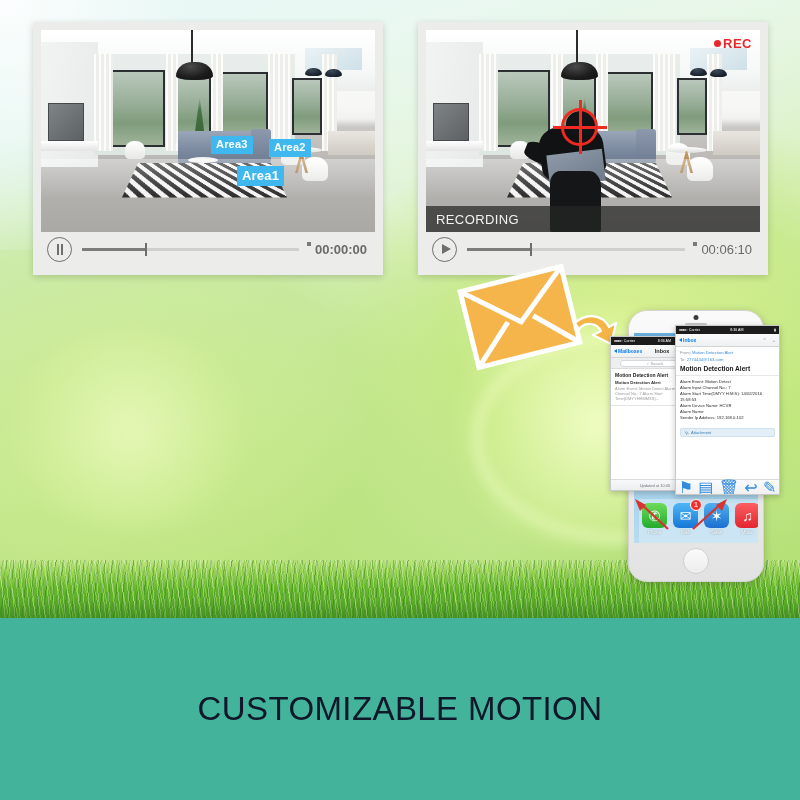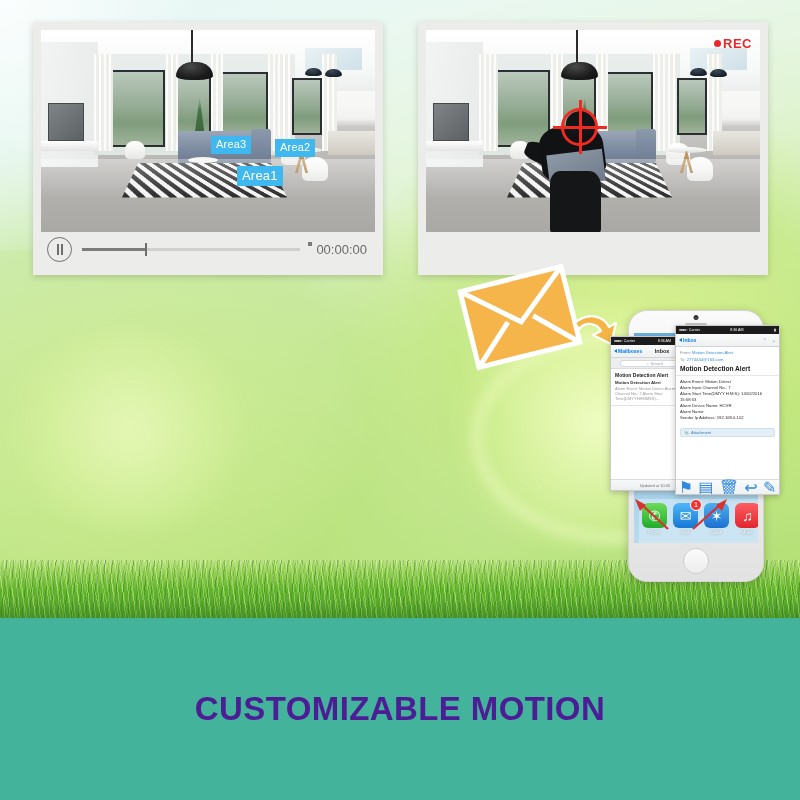--- a/index.html
+++ b/index.html
@@ -105,21 +105,21 @@
     box-shadow: 0 2px 7px rgba(0,0,0,0.17);
   }
   .video-panel .screen {
     position: absolute;
     left: 8px;
     top: 8px;
     overflow: hidden;
     background: #cfd3d6;
     text-align: right;
   }
-  .panel-left { left: 33px; top: 22px; width: 350px; height: 253px; }
+  .panel-left { left: 33px; top: 22px; width: 350px; height: 253px; font-weight: bold; }
   .panel-left .screen { width: 334px; height: 202px; }
   .panel-right { left: 418px; top: 22px; width: 350px; height: 253px; }
   .panel-right .screen { width: 334px; height: 202px; }
 
   
   .room {
     position: absolute;
     inset: 0;
     background:
       linear-gradient(180deg, #fbfbfb 0%, #f7f7f6 38%, #f1f1f0 44%, #c9c8c5 48%, #b9b8b5 64%, #a9a8a5 100%);
@@ -689,23 +689,23 @@
     top: 618px;
     width: 800px;
     height: 182px;
     background: #43b49b;
     display: flex;
     flex-direction: column;
     align-items: center;
     justify-content: center;
   }
   .title-band .tline {
-    color: #4c1d95;
+    color: #0f172a;
     font-size: 33px;
-    font-weight: bold;
+    font-weight: normal;
     letter-spacing: 0.4px;
     line-height: 38px;
     text-align: center;
     font-family: "Liberation Sans", sans-serif;
   }
 </style>
 </head>
 <body>
 
 <div id="stage">
@@ -746,21 +746,21 @@
         <div class="chair ch1"></div>
         <div class="chair ch2"></div>
         <div class="chair ch3"></div>
         <div class="table"></div>
         <div class="table-leg"></div>
         <div class="coffee"></div>
         <div class="dining"></div>
         <div class="floor-sheen"></div>
       </div>
       <div class="area-tag" style="left:170px; top:106px;">Area3</div>
-      <div class="area-tag" style="left:234px; top:109px;">Area2</div>
+      <div class="area-tag" style="left:228px; top:109px;">Area2</div>
       <div class="area-tag" style="left:196px; top:136px; font-size:13px;">Area1</div>
     </div>
     <div class="player-bar">
       <div class="pbtn">
         <span class="pause-l"></span>
           <span class="pause-r"></span>
       </div>
       <div class="track">
         <div class="filled"></div>
         <div class="knob"></div>
@@ -819,20 +819,34 @@
           <div class="h"></div>
           <div class="v"></div>
         </div>
       </div>
 
       <div class="rec-badge">
         <span class="rec-dot"></span>
         <span>REC</span>
       </div>
 
+      <div class="recording-banner">RECORDING</div>
+    </div>
+    <div class="player-bar">
+      <div class="pbtn">
+        <span class="play-tri"></span>
+      </div>
+      <div class="track">
+        <div class="filled"></div>
+        <div class="knob"></div>
+      </div>
+      <div class="time-label">
+        <span class="time-sq"></span>
+        <span>00:06:10</span>
+      </div>
     </div>
   </div>
 
 
   <div class="envelope">
     <svg width="110" height="84" viewBox="0 0 110 84">
       <rect x="3" y="3" width="104" height="78" fill="#f6b54a" stroke="#ffffff" stroke-width="5"></rect>
       <polyline points="3,3 55,47 107,3" fill="none" stroke="#ffffff" stroke-width="5"></polyline>
       <line x1="3" y1="81" x2="42" y2="44" stroke="#ffffff" stroke-width="5"></line>
       <line x1="107" y1="81" x2="68" y2="44" stroke="#ffffff" stroke-width="5"></line>

